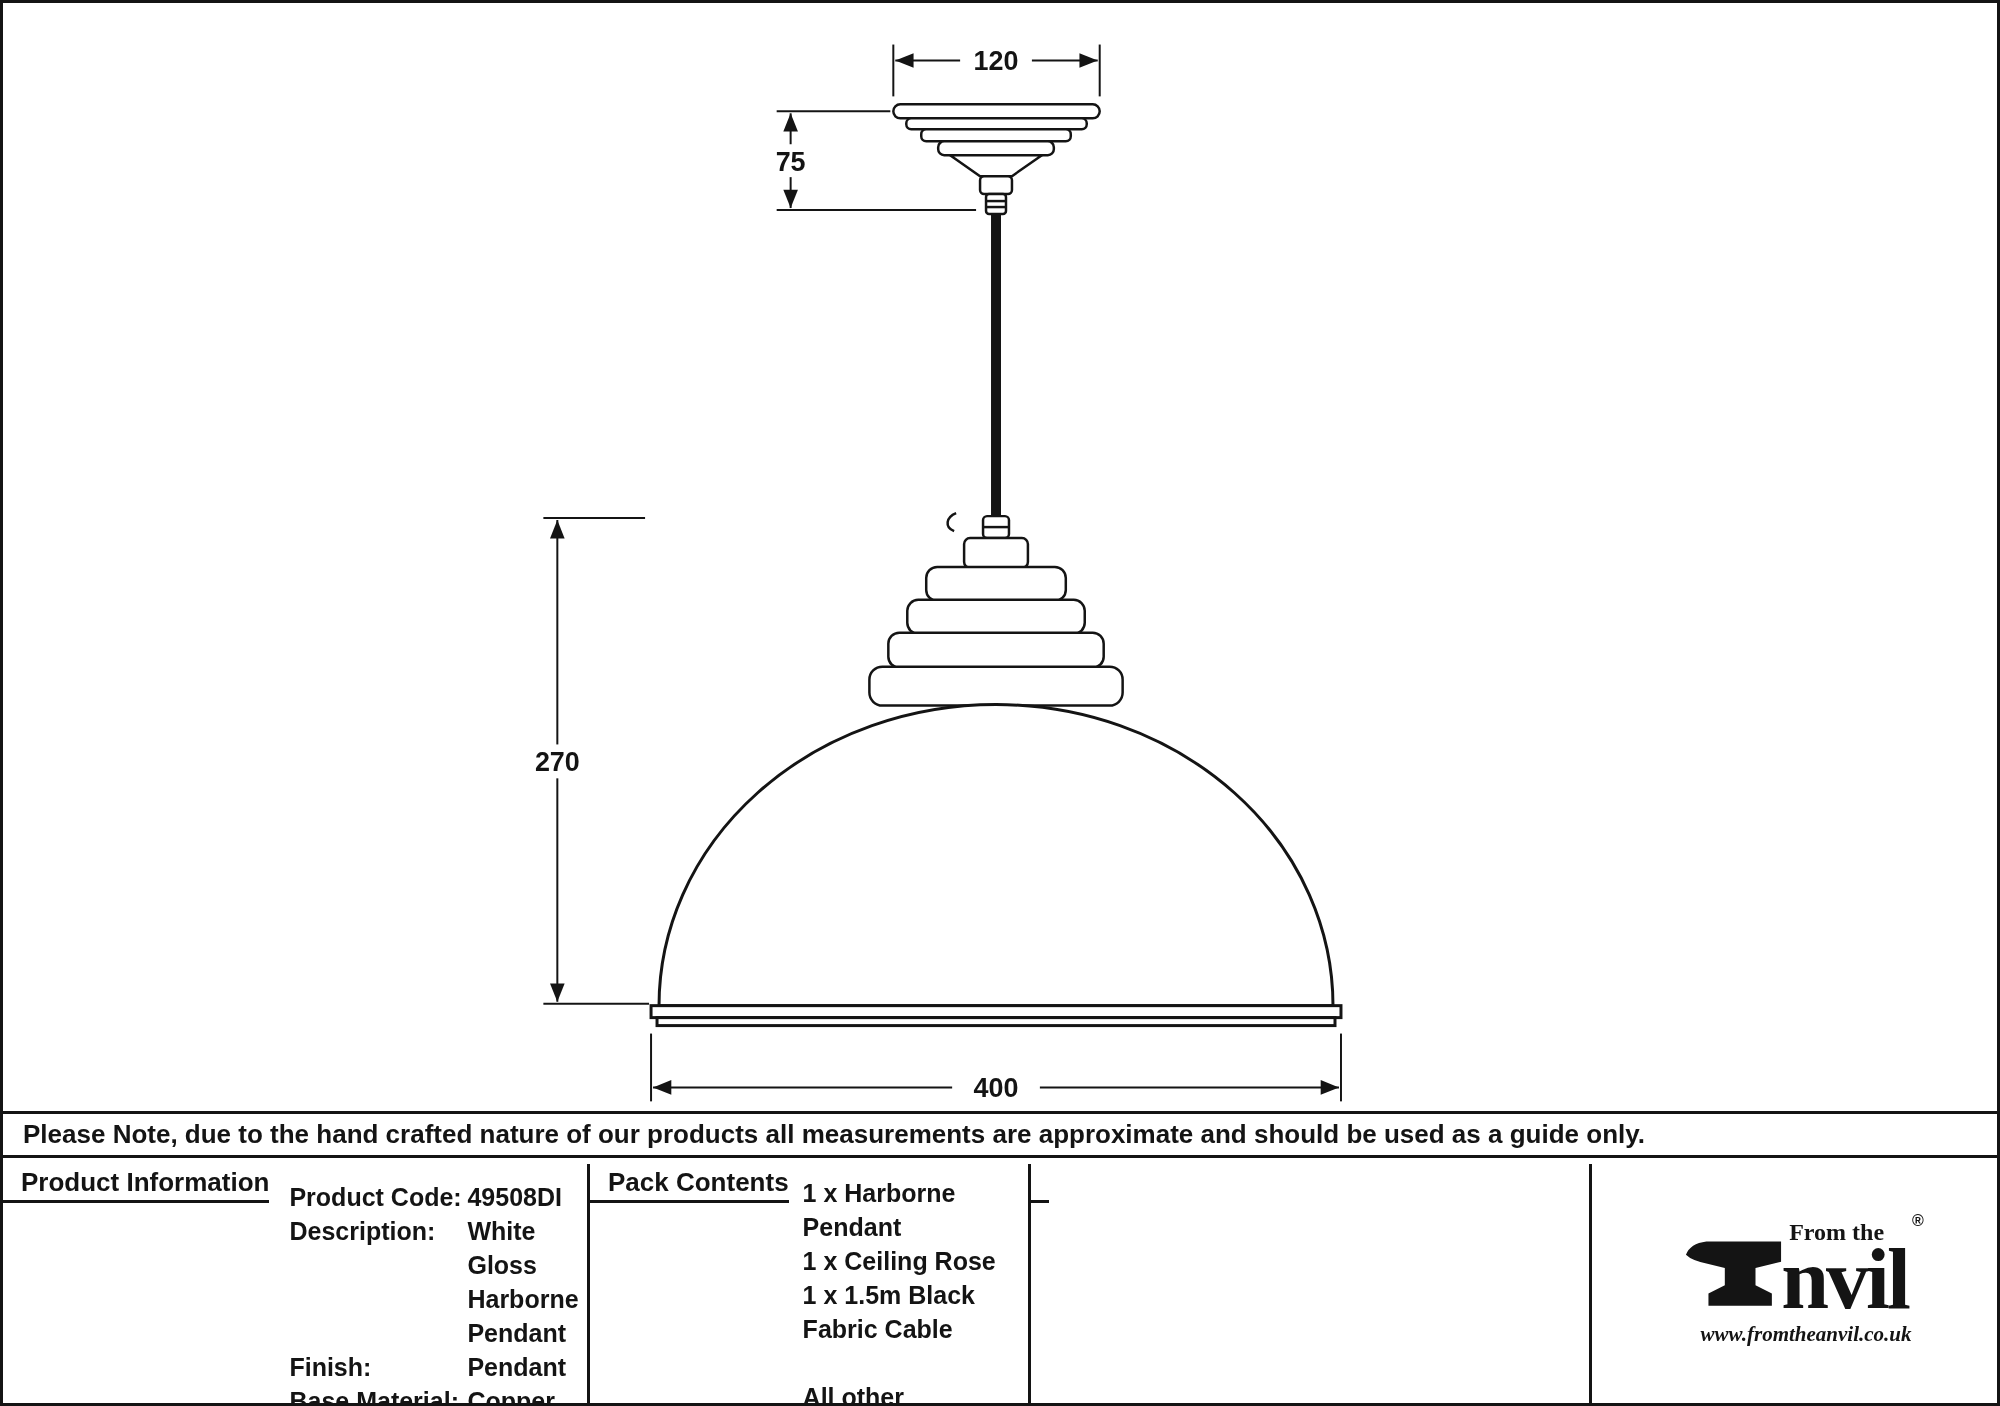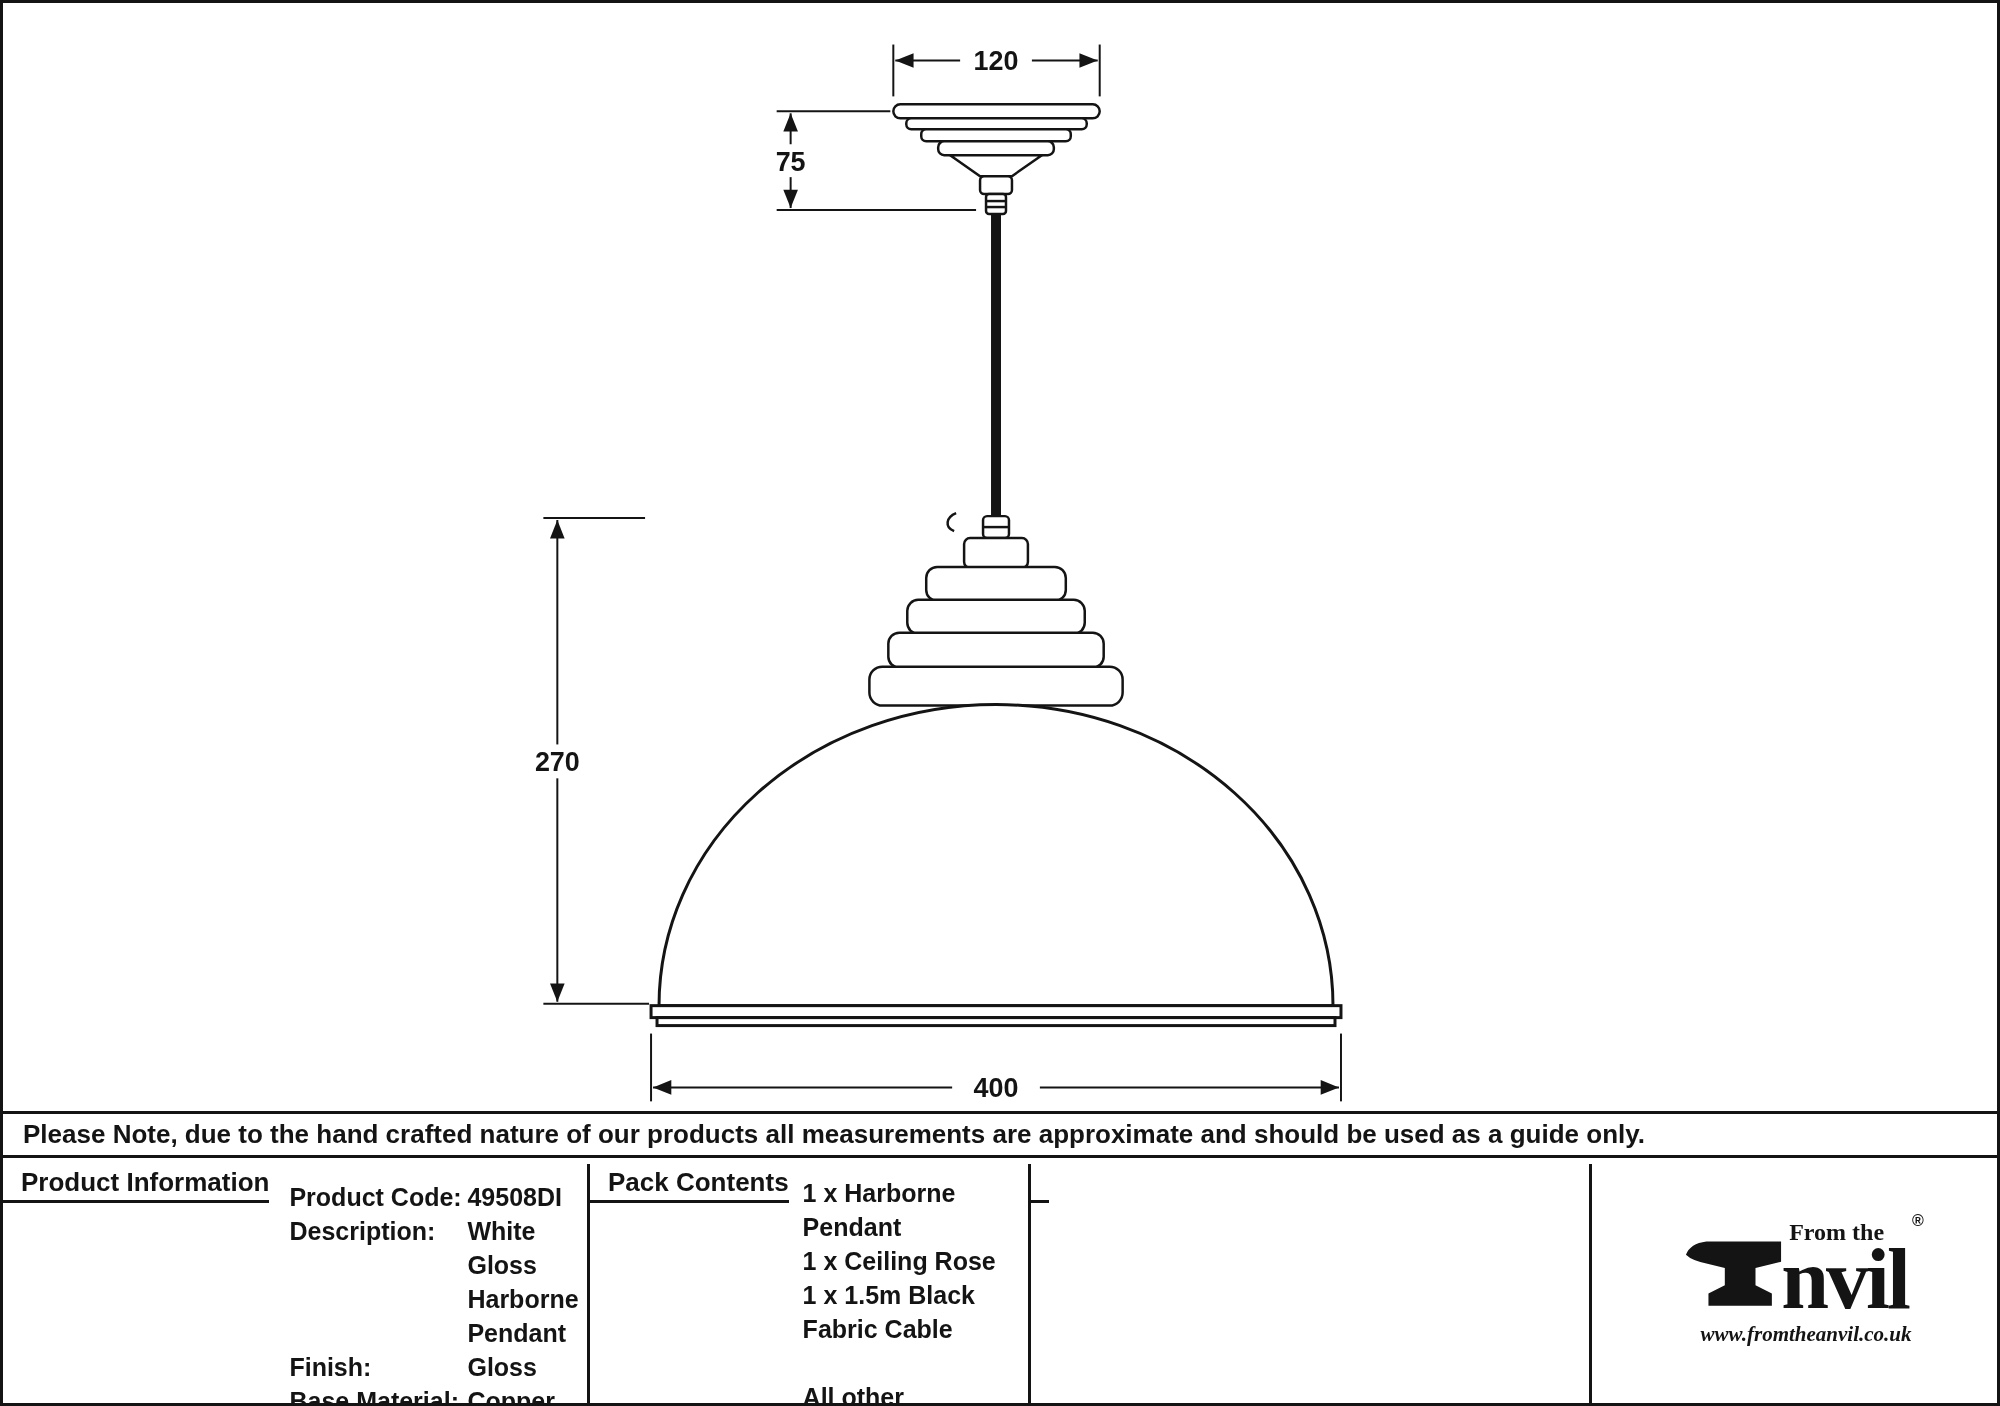--- a/index.html
+++ b/index.html
@@ -147,21 +147,21 @@
         <div class="info-row">
           <span class="info-label">Product Code:</span>
           <span class="info-value">49508DI</span>
         </div>
         <div class="info-row">
           <span class="info-label">Description:</span>
           <span class="info-value">White Gloss Harborne Pendant</span>
         </div>
         <div class="info-row">
           <span class="info-label">Finish:</span>
-          <span class="info-value">Gloss</span>
+          <span class="info-value">Pendant</span>
         </div>
         <div class="info-row">
           <span class="info-label">Base Material:</span>
           <span class="info-value">Copper</span>
         </div>
       </div>
     </div>
 
     <div class="col col-pack">
       <div class="cell-header">Pack Contents</div>

